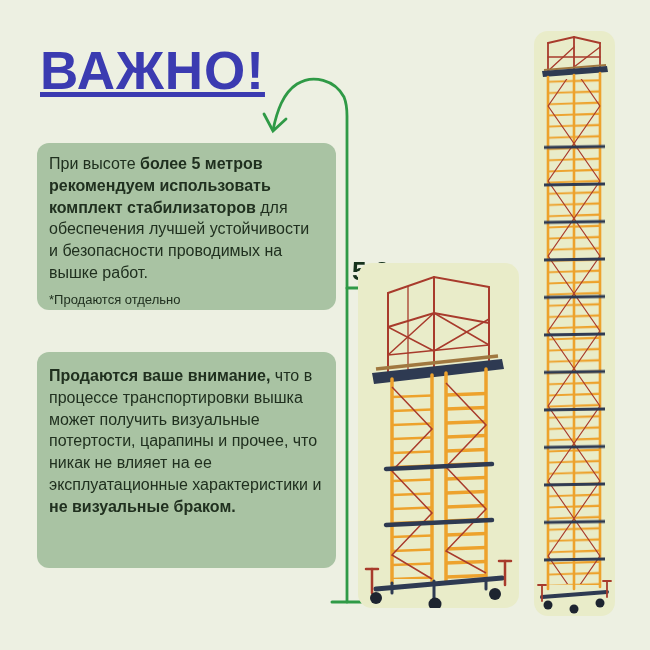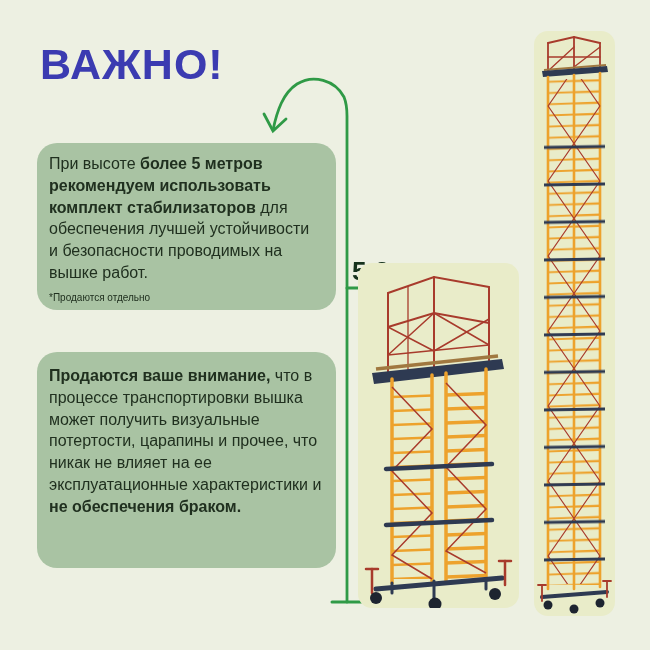--- a/index.html
+++ b/index.html
@@ -4,33 +4,33 @@
 <style>
   html,body{margin:0;padding:0;}
   body{
     width:650px;height:650px;overflow:hidden;position:relative;
     background:#edf0e2;
     font-family:"Liberation Sans","DejaVu Sans",sans-serif;
   }
   .canvas{position:absolute;inset:0;width:650px;height:650px;}
   .page-title{
     position:absolute;left:40px;top:40px;margin:0;
-    font-size:43px;font-weight:800;letter-spacing:1px;color:#3b3bb1;
+    font-size:53px;font-weight:800;letter-spacing:1px;color:#3b3bb1;text-decoration:underline;
   }
   .overlay-svg{position:absolute;left:0;top:0;width:650px;height:650px;pointer-events:none;}
   .info-box{
     position:absolute;left:37px;width:299px;box-sizing:border-box;
-    background:#a9c3a3;border-radius:20px;color:#20301f;
+    background:#a9c3a3;border-radius:12px;color:#20301f;
     font-size:16px;line-height:1.36;
   }
   .info-box p{margin:0;}
   .info-box b{font-weight:700;}
   .box-1{top:143px;height:167px;padding:10px 14px 10px 12px;}
   .box-2{top:352px;height:216px;padding:13px 14px 12px 12px;}
-  .footnote{font-size:10px;margin-top:7px !important;}
+  .footnote{font-size:13px;margin-top:7px !important;}
   .height-label{
     position:absolute;left:352px;top:256px;
     font-size:26px;font-weight:700;color:#16321c;letter-spacing:0.5px;
   }
   .tower-card{
     position:absolute;background:#e9ecc9;border-radius:14px;overflow:hidden;
   }
   .card-left{left:358px;top:263px;width:161px;height:345px;}
   .card-right{left:534px;top:31px;width:81px;height:585px;}
   .tower-card svg{display:block;}
@@ -50,21 +50,21 @@
       <path stroke-width="3" d="M347,288 L385,288"></path>
     </g>
   </svg>
 
   <div class="info-box box-1">
     <p><span>При высоте </span><b>более 5 метров рекомендуем использовать комплект стабилизаторов</b><span> для обеспечения лучшей устойчивости и безопасности проводимых на вышке работ.</span></p>
     <p class="footnote">*Продаются отдельно</p>
   </div>
 
   <div class="info-box box-2">
-    <p><b>Продаются ваше внимание,</b><span> что в процессе транспортировки вышка может получить визуальные потертости, царапины и прочее, что никак не влияет на ее эксплуатационные характеристики и </span><b>не обеспечения браком.</b></p>
+    <p><b>Продаются ваше внимание,</b><span> что в процессе транспортировки вышка может получить визуальные потертости, царапины и прочее, что никак не влияет на ее эксплуатационные характеристики и </span><b>не визуальные браком.</b></p>
   </div>
 
   <div class="height-label">5,2м</div>
 
   <div class="tower-card card-left">
     <svg width="161" height="345" viewBox="0 0 161 345">
       <defs>
         <pattern id="lrungs" width="161" height="14" patternUnits="userSpaceOnUse">
           <line x1="34" y1="8" x2="74" y2="6.5" stroke="#eda22c" stroke-width="2.4"></line>
           <line x1="88" y1="6" x2="128" y2="4.5" stroke="#eda22c" stroke-width="3.4"></line>

